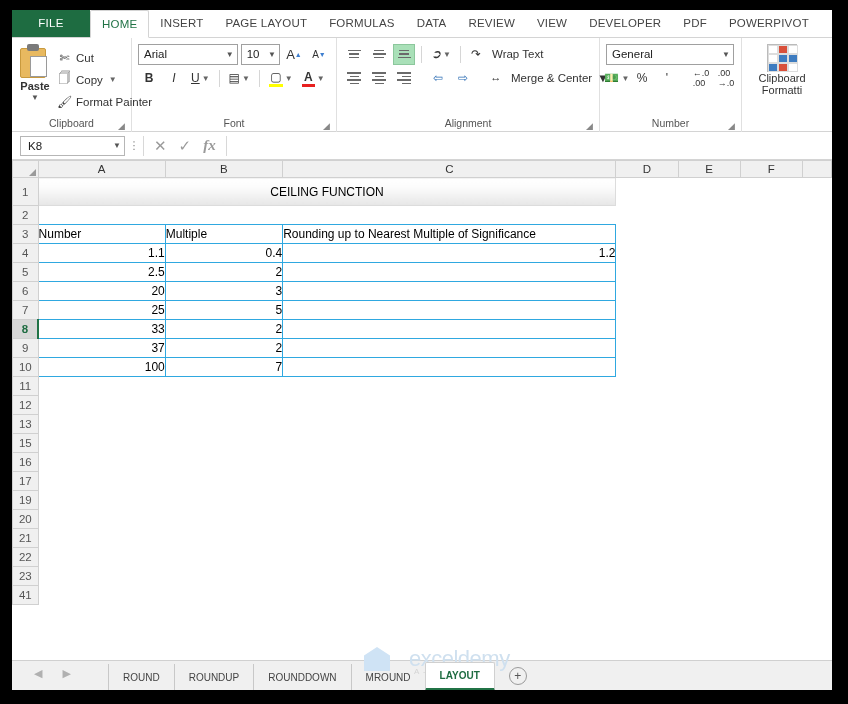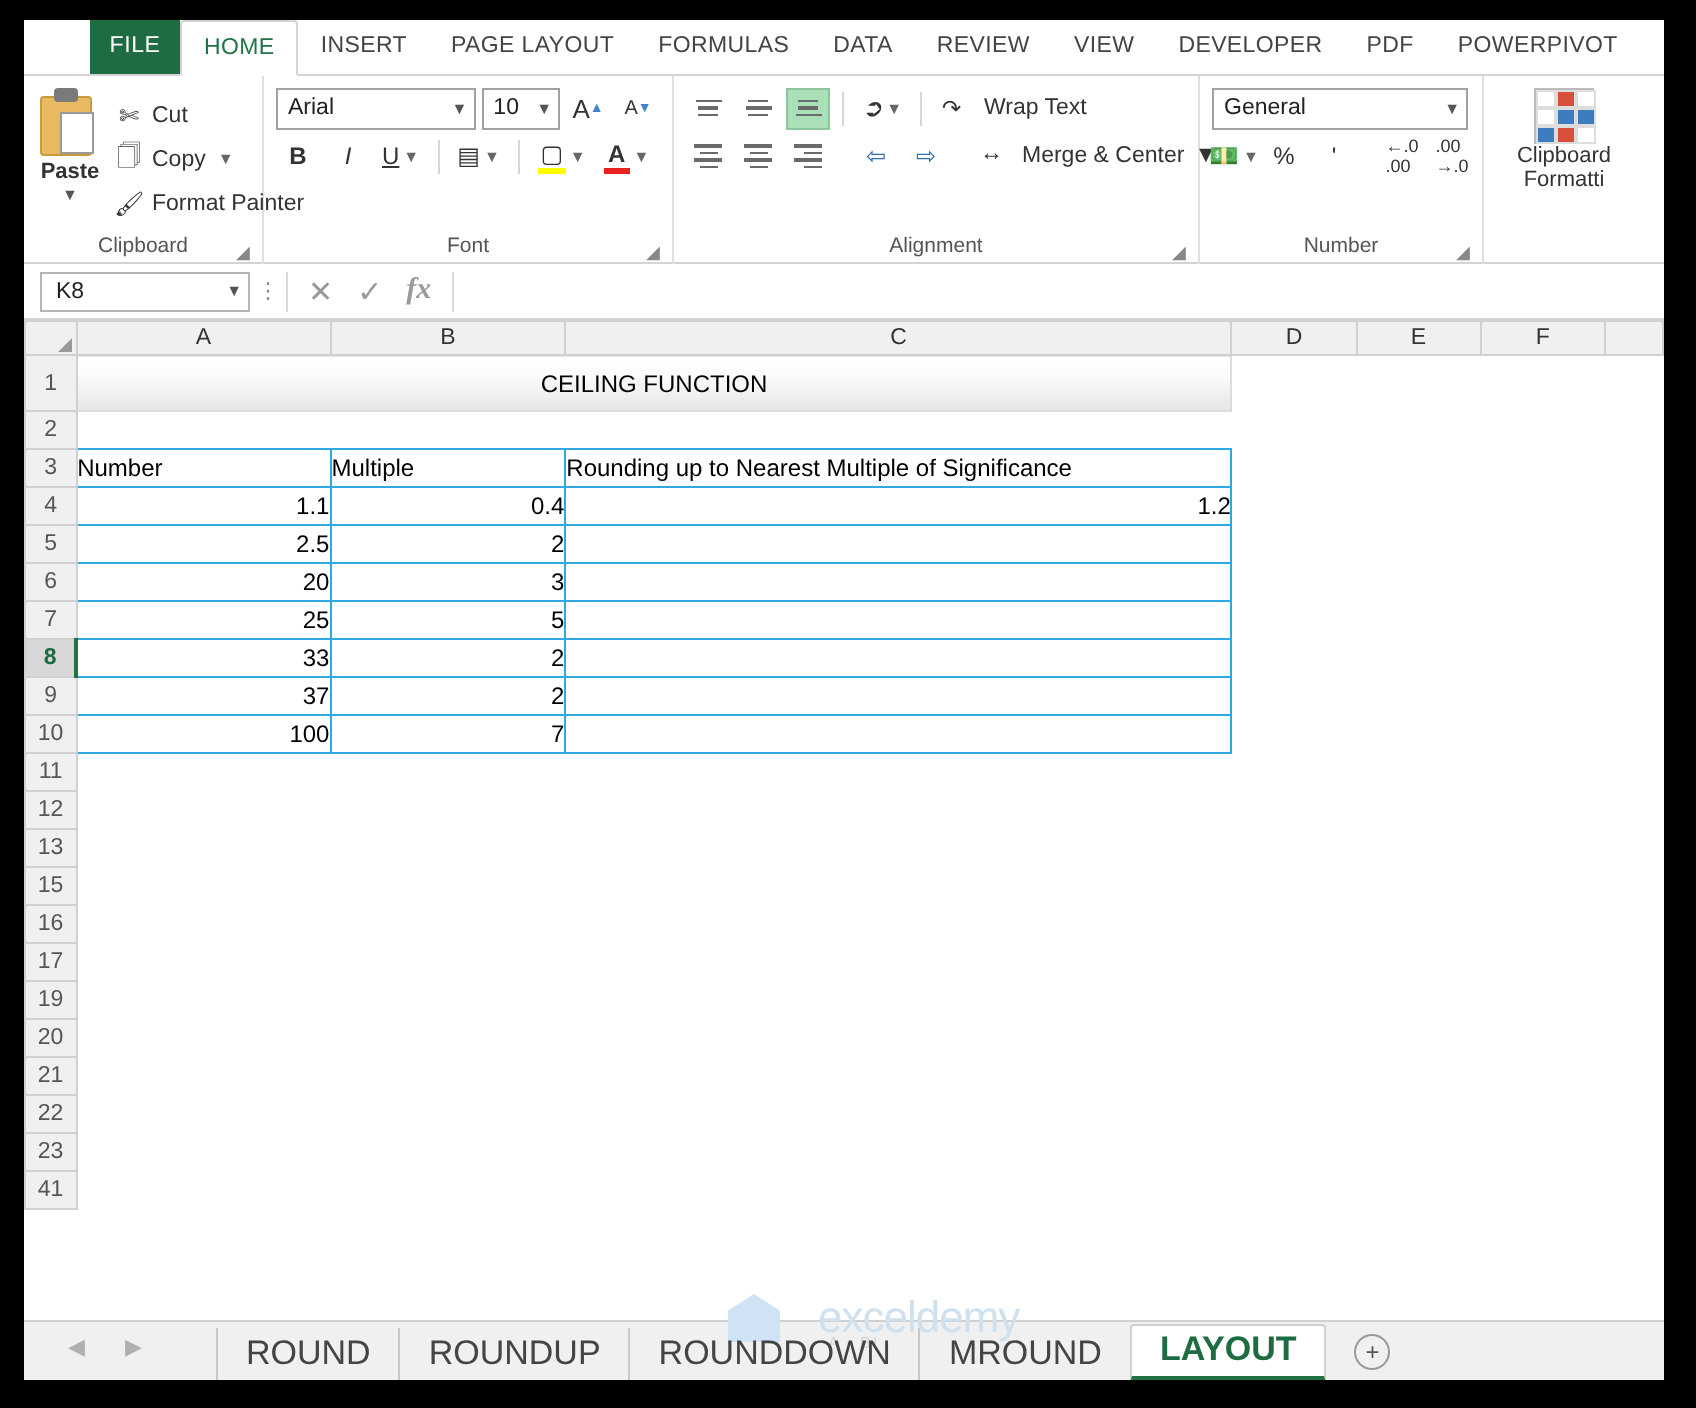--- a/index.html
+++ b/index.html
@@ -21,27 +21,26 @@
   
   .tabbar {
     height: 28px;
     background: #ffffff;
     display: flex;
     align-items: flex-end;
     position: relative;
     border-bottom: 1px solid #d4d4d4;
   }
   .tab-file {
-    width: 45px; height: 28px;
+    width: 78px; height: 28px;
     background: #1e6c41;
     color: #ffffff;
     font-size: 11.5px;
     display: flex; align-items: center; justify-content: center;
     letter-spacing: .3px;
-    margin-left: 33px;
   }
   .tab {
     height: 28px;
     padding: 0 11px;
     display: flex; align-items: center;
     font-size: 11.5px;
     color: #444444;
     letter-spacing: .2px;
     white-space: nowrap;
   }
@@ -219,21 +218,21 @@
   }
 
   
   .status { position:absolute; left:0; bottom:0; width:820px; height:30px; background:#f0f0f0; border-top:1px solid #d0d0d0; }
   .navarrows { position:absolute; left:22px; top:6px; display:flex; gap:20px; color:#b0b0b0; font-size:11px; }
   .tabstrip { position:absolute; left:96px; top:0px; height:30px; display:flex; align-items:center; }
   .stab {
     height: 26px; margin-top:2px;
     padding: 0 14px;
     display:flex; align-items:center;
-    font-size:17px; color:#444;
+    font-size:10px; color:#444;
     border-left: 1px solid #c8c8c8;
     background: transparent;
   }
   .stab.active {
     background:#ffffff; color:#1e6c41; font-weight:bold;
     border:1px solid #d0d0d0; border-bottom:3px solid #217346;
     border-radius:2px 2px 0 0; margin-top:0; height:29px;
   }
   .addsheet { margin-left:14px; width:18px;height:18px;border:1px solid #9a9a9a;border-radius:50%;
     display:flex;align-items:center;justify-content:center;font-size:12px;color:#555;}

